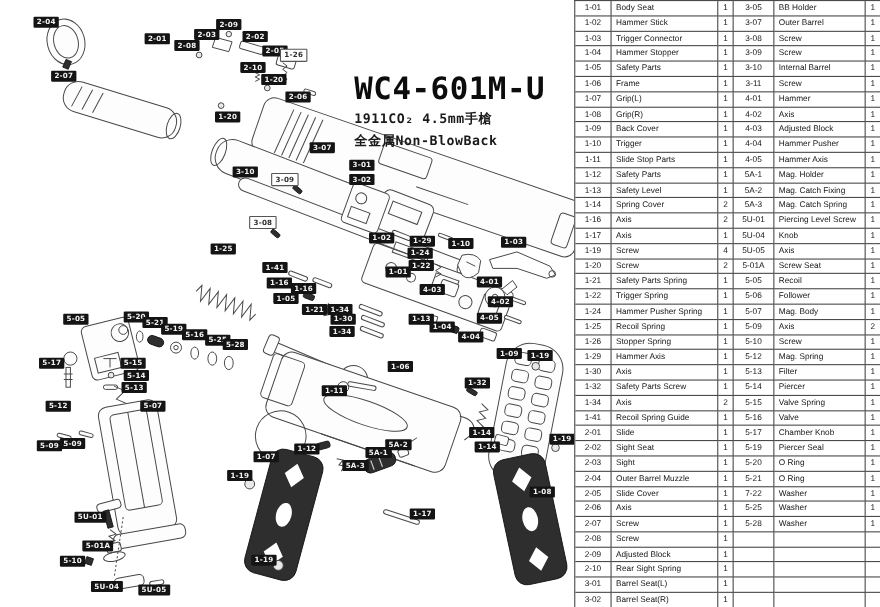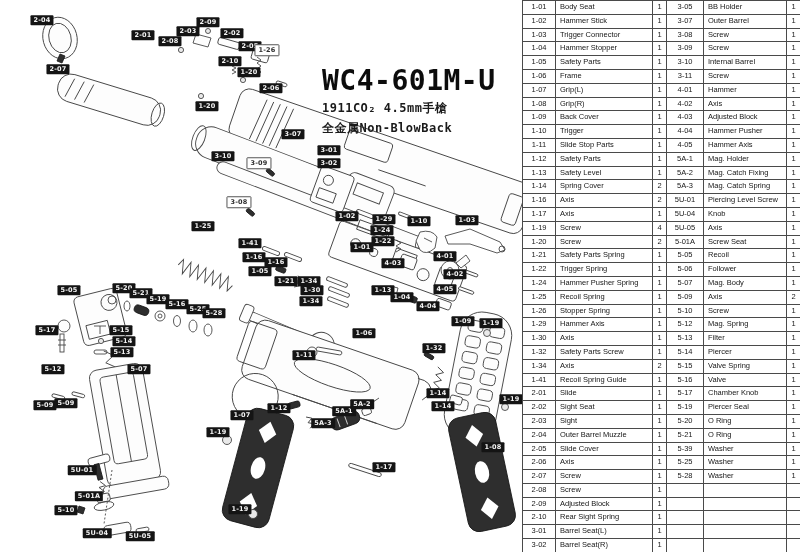--- a/index.html
+++ b/index.html
@@ -564,21 +564,21 @@
     <div class="cell c-qty">1</div>
     <div class="cell c-code">2-04</div>
     <div class="cell c-name">Outer Barrel Muzzle</div>
     <div class="cell c-qty">1</div>
     <div class="cell c-code">5-21</div>
     <div class="cell c-name">O Ring</div>
     <div class="cell c-qty">1</div>
     <div class="cell c-code">2-05</div>
     <div class="cell c-name">Slide Cover</div>
     <div class="cell c-qty">1</div>
-    <div class="cell c-code">5-39</div>
+    <div class="cell c-code">7-22</div>
     <div class="cell c-name">Washer</div>
     <div class="cell c-qty">1</div>
     <div class="cell c-code">2-06</div>
     <div class="cell c-name">Axis</div>
     <div class="cell c-qty">1</div>
     <div class="cell c-code">5-25</div>
     <div class="cell c-name">Washer</div>
     <div class="cell c-qty">1</div>
     <div class="cell c-code">2-07</div>
     <div class="cell c-name">Screw</div>

